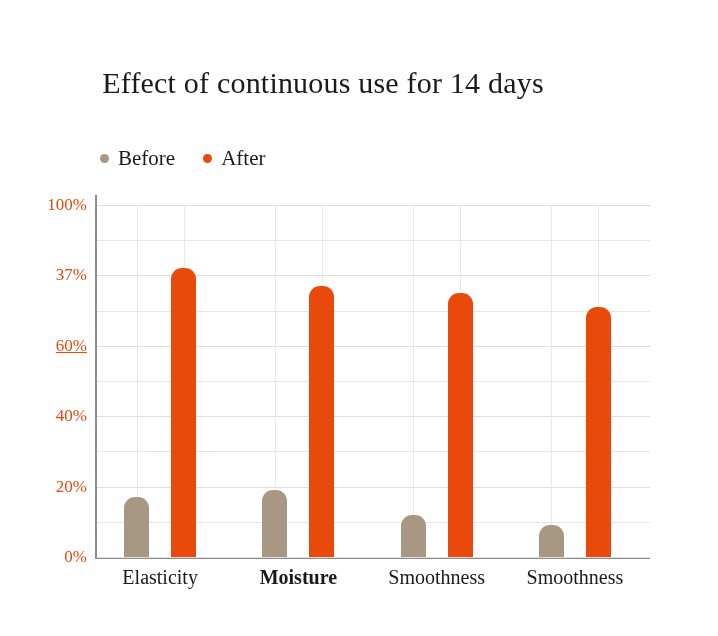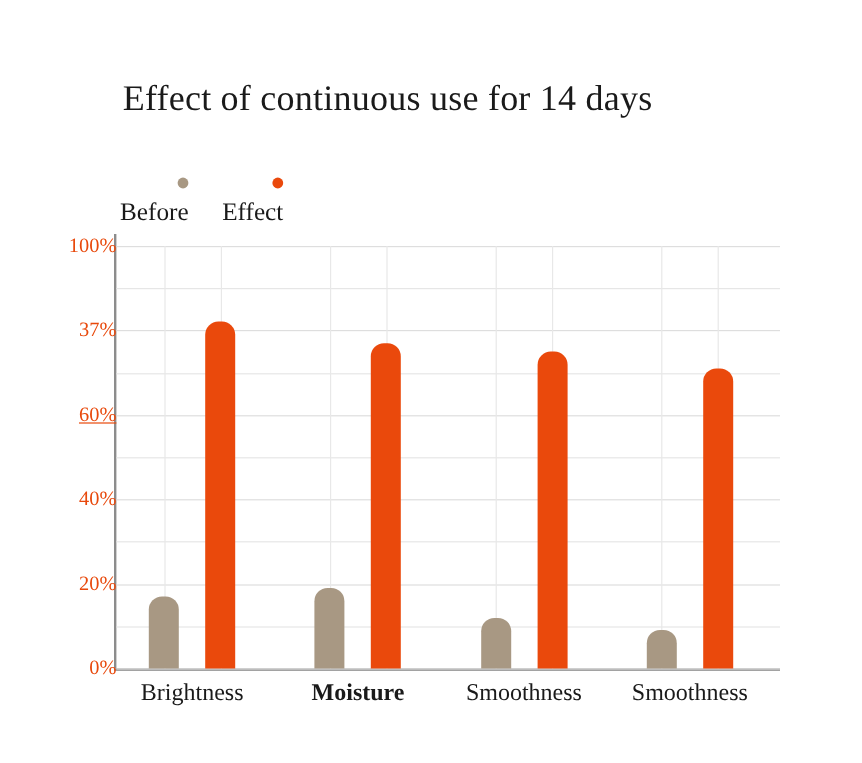--- a/index.html
+++ b/index.html
@@ -39,23 +39,22 @@
   .legend {
     position: absolute;
     top: 148px;
     left: 100px;
     display: flex;
     align-items: center;
     gap: 28px;
   }
   .legend-item {
     display: flex;
-    align-items: flex-end;
+    align-items: center;
     gap: 9px;
-    flex-direction: column;
   }
   .legend-dot {
     width: 9px;
     height: 9px;
     border-radius: 50%;
     display: block;
     flex: 0 0 auto;
   }
   .legend-label {
     font-size: 21px;
@@ -105,21 +104,21 @@
     bottom: -2px;
     width: 555px;
     height: 2px;
     background: #8c8c8c;
   }
 
   
   .ytick {
     position: absolute;
     right: 100%;
-    margin-right: 0;
+    margin-right: 10px;
     transform: translateY(-50%);
     font-size: 17px;
     color: #e8490c;
     white-space: nowrap;
   }
 
   
   .bar {
     position: absolute;
     bottom: 0;
@@ -145,21 +144,21 @@
 
   <div class="chart-title">Effect of continuous use for 14 days</div>
 
   <div class="legend">
     <div class="legend-item">
       <span class="legend-dot" style="background: rgb(168, 152, 131);"></span>
       <span class="legend-label">Before</span>
     </div>
     <div class="legend-item">
       <span class="legend-dot" style="background: rgb(234, 73, 12);"></span>
-      <span class="legend-label">Effect</span>
+      <span class="legend-label">After</span>
     </div>
   </div>
 
   <div class="plot" id="plot">
     <div class="axis-y"></div>
     <div class="axis-x"></div>
   <div class="grid-h major" style="top: 352px;"></div>
       <div class="grid-h" style="top: 316.8px;"></div>
       <div class="grid-h major" style="top: 281.6px;"></div>
       <div class="grid-h" style="top: 246.4px;"></div>
@@ -187,17 +186,17 @@
       <div class="grid-v" style="left: 316px;"></div>
       <div class="bar" title="Smoothness — Before: 12%" style="left: 303.625px; width: 25px; height: 42.24px; background: rgb(168, 152, 131);"></div>
       <div class="grid-v" style="left: 363px;"></div>
       <div class="bar" title="Smoothness — After: 75%" style="left: 350.625px; width: 25px; height: 264px; background: rgb(234, 73, 12);"></div>
       <div class="grid-v" style="left: 454px;"></div>
       <div class="bar" title="Elasticity — Before: 9%" style="left: 441.875px; width: 25px; height: 31.68px; background: rgb(168, 152, 131);"></div>
       <div class="grid-v" style="left: 501px;"></div>
       <div class="bar" title="Elasticity — After: 71%" style="left: 488.875px; width: 25px; height: 249.92px; background: rgb(234, 73, 12);"></div>
     </div>
 
-<div class="xlabel" style="left: 160.125px;">Brightness</div>
+<div class="xlabel" style="left: 160.125px;">Elasticity</div>
     <div class="xlabel" style="left: 298.375px; font-weight: bold;">Moisture</div>
     <div class="xlabel" style="left: 436.625px;">Smoothness</div>
     <div class="xlabel" style="left: 574.875px;">Smoothness</div>
   </div>
 
 </body></html>

